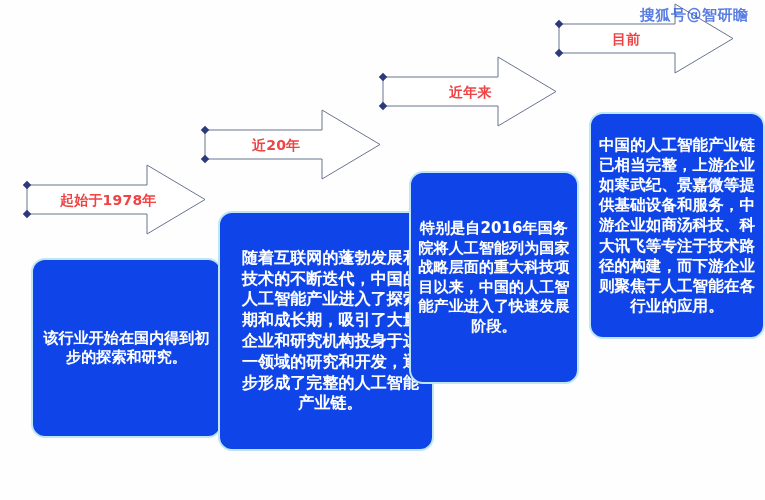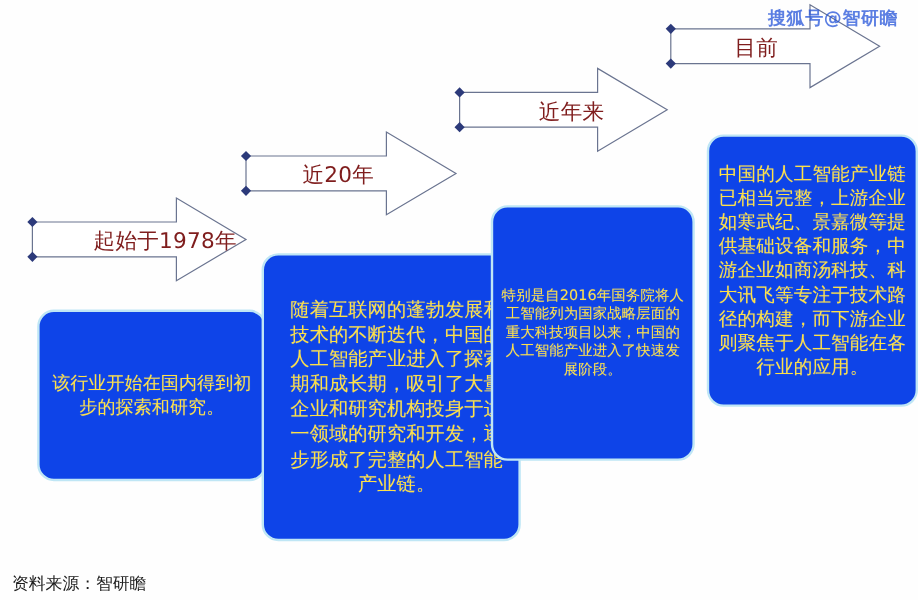--- a/index.html
+++ b/index.html
@@ -28,61 +28,61 @@
     position: absolute;
     left: 0; top: 0;
     width: 765px;
     height: 500px;
     pointer-events: none;
   }
 
   
   .stage-label {
     position: absolute;
-    font-size: 18px;
-    font-weight: normal;
-    color: #7f1d1d;
+    font-size: 14px;
+    font-weight: bold;
+    color: #ef4444;
     white-space: nowrap;
     letter-spacing: 0.2px;
     line-height: 1;
   }
 
   
   .content-box {
     position: absolute;
     box-sizing: border-box;
     background: #0e44e8;
     border: 2px solid #bfe6f5;
     border-radius: 14px;
-    color: #fde047;
-    font-weight: normal;
+    color: #ffffff;
+    font-weight: bold;
     text-align: center;
     display: flex;
     align-items: center;
     justify-content: center;
     padding: 6px 7px;
     overflow: hidden;
   }
   .content-box .box-text {
     display: block;
     width: 100%;
     line-height: 1.30;
     text-align: center;
     letter-spacing: 0.1px;
     text-shadow: 0 0 1px rgba(255,255,255,0.25);
   }
 
-  #box-1 { left: 31px;  top: 258px; width: 191px; height: 143px; }
+  #box-1 { left: 31px;  top: 258px; width: 191px; height: 180px; }
   #box-1 .box-text { font-size: 15px; }
 
   #box-2 { left: 218px; top: 211px; width: 216px; height: 240px; padding-left: 16px; }
   #box-2 .box-text { font-size: 16px; }
 
   #box-3 { left: 409px; top: 171px; width: 170px; height: 213px; }
-  #box-3 .box-text { font-size: 12px; }
+  #box-3 .box-text { font-size: 15px; }
 
   #box-4 { left: 589px; top: 112px; width: 176px; height: 227px; }
   #box-4 .box-text { font-size: 15.5px; }
 
   
   #watermark {
     position: absolute;
     left: 640px;
     top: 6px;
     font-size: 15px;
@@ -128,21 +128,21 @@
       <rect x="380" y="103" width="6" height="6" transform="rotate(45 383 106)" fill="#2c3a7a"></rect>
     </g>
 
     <g>
       <path d="M 559 24 L 675 24 L 675 4 L 733 38.5 L 675 73 L 675 53 L 559 53 Z" style="stroke:#6a7490; stroke-width:1; fill:#ffffff;"></path>
       <rect x="556" y="21" width="6" height="6" transform="rotate(45 559 24)" fill="#2c3a7a"></rect>
       <rect x="556" y="50" width="6" height="6" transform="rotate(45 559 53)" fill="#2c3a7a"></rect>
     </g>
   </svg>
 
-  <div class="stage-label" style="left:78px; top:193px;">起始于1978年</div>
+  <div class="stage-label" style="left:60px; top:193px;">起始于1978年</div>
 
   <div class="stage-label" style="left:252px; top:138px;">近20年</div>
 
   <div class="stage-label" style="left:449px; top:85px;">近年来</div>
 
   <div class="stage-label" style="left:612px; top:32px;">目前</div>
 
   <div class="content-box" id="box-1">
     <span class="box-text">该行业开始在国内得到初步的探索和研究。</span>
   </div>
@@ -154,15 +154,14 @@
   <div class="content-box" id="box-3">
     <span class="box-text">特别是自2016年国务院将人工智能列为国家战略层面的重大科技项目以来，中国的人工智能产业进入了快速发展阶段。</span>
   </div>
 
   <div class="content-box" id="box-4">
     <span class="box-text">中国的人工智能产业链已相当完整，上游企业如寒武纪、景嘉微等提供基础设备和服务，中游企业如商汤科技、科大讯飞等专注于技术路径的构建，而下游企业则聚焦于人工智能在各行业的应用。</span>
   </div>
 
   <div id="watermark">搜狐号@智研瞻</div>
 
-  <div id="source-note">资料来源：智研瞻</div>
 
 </div>
 
 </body></html>

